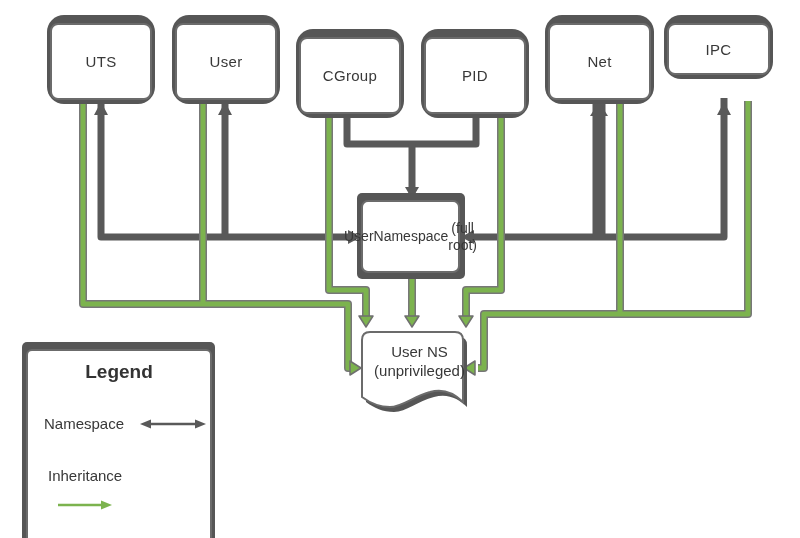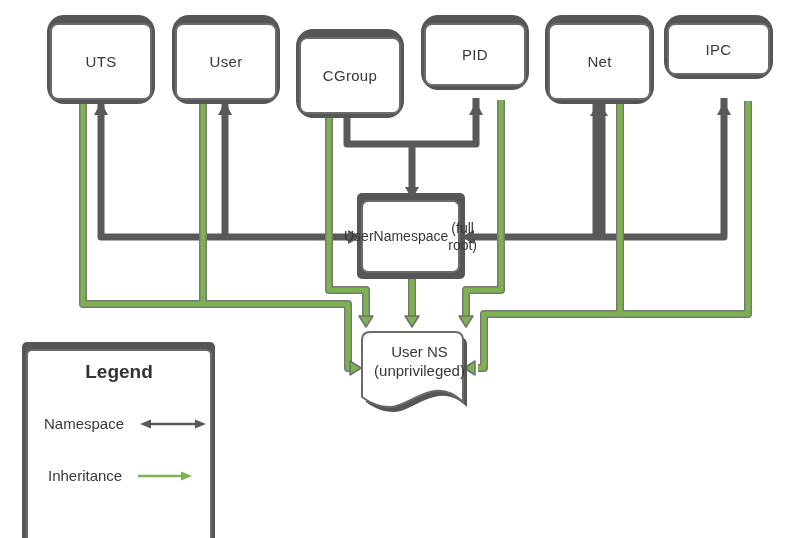--- a/index.html
+++ b/index.html
@@ -28,21 +28,21 @@
     text-align:center;font-size:15px;line-height:19px;padding-left:7px;
   }
   .legend{position:absolute;left:22px;top:342px;width:193px;height:227px;background:#565656;border-radius:5px;z-index:2;}
   .legend-inner{
     position:absolute;left:4px;right:3px;top:7px;bottom:10px;
     background:#fff;border:2px solid #6b6b6b;border-radius:6px;
   }
   .legend-title{margin-top:10px;text-align:center;font-size:19px;font-weight:bold;color:#333;}
   .legend-row{position:absolute;display:flex;align-items:center;gap:14px;font-size:15px;}
   .row-ownership{left:16px;top:64px;}
-  .row-inheritance{left:20px;top:116px;}
+  .row-inheritance{left:20px;top:116px;flex-direction:column;}
 </style>
 </head>
 <body>
 
 <div class="stage">
 
   <svg class="connectors" width="800" height="538" viewBox="0 0 800 538">
 
     <g stroke="#595959" stroke-width="7" fill="none" stroke-linejoin="round">
       <path d="M101,98 V237 H355"></path>
@@ -99,21 +99,21 @@
   <div class="node" style="left:172px;top:15px;width:108px;height:89px">
     <div class="node-box">
       <span>User</span>
     </div>
   </div>
   <div class="node" style="left:296px;top:29px;width:108px;height:89px">
     <div class="node-box">
       <span>CGroup</span>
     </div>
   </div>
-  <div class="node" style="left:421px;top:15px;width:108px;height:75px">
+  <div class="node" style="left:421px;top:29px;width:108px;height:89px">
     <div class="node-box">
       <span>PID</span>
     </div>
   </div>
   <div class="node" style="left:545px;top:15px;width:109px;height:89px">
     <div class="node-box">
       <span>Net</span>
     </div>
   </div>
   <div class="node" style="left:664px;top:15px;width:109px;height:64px">

